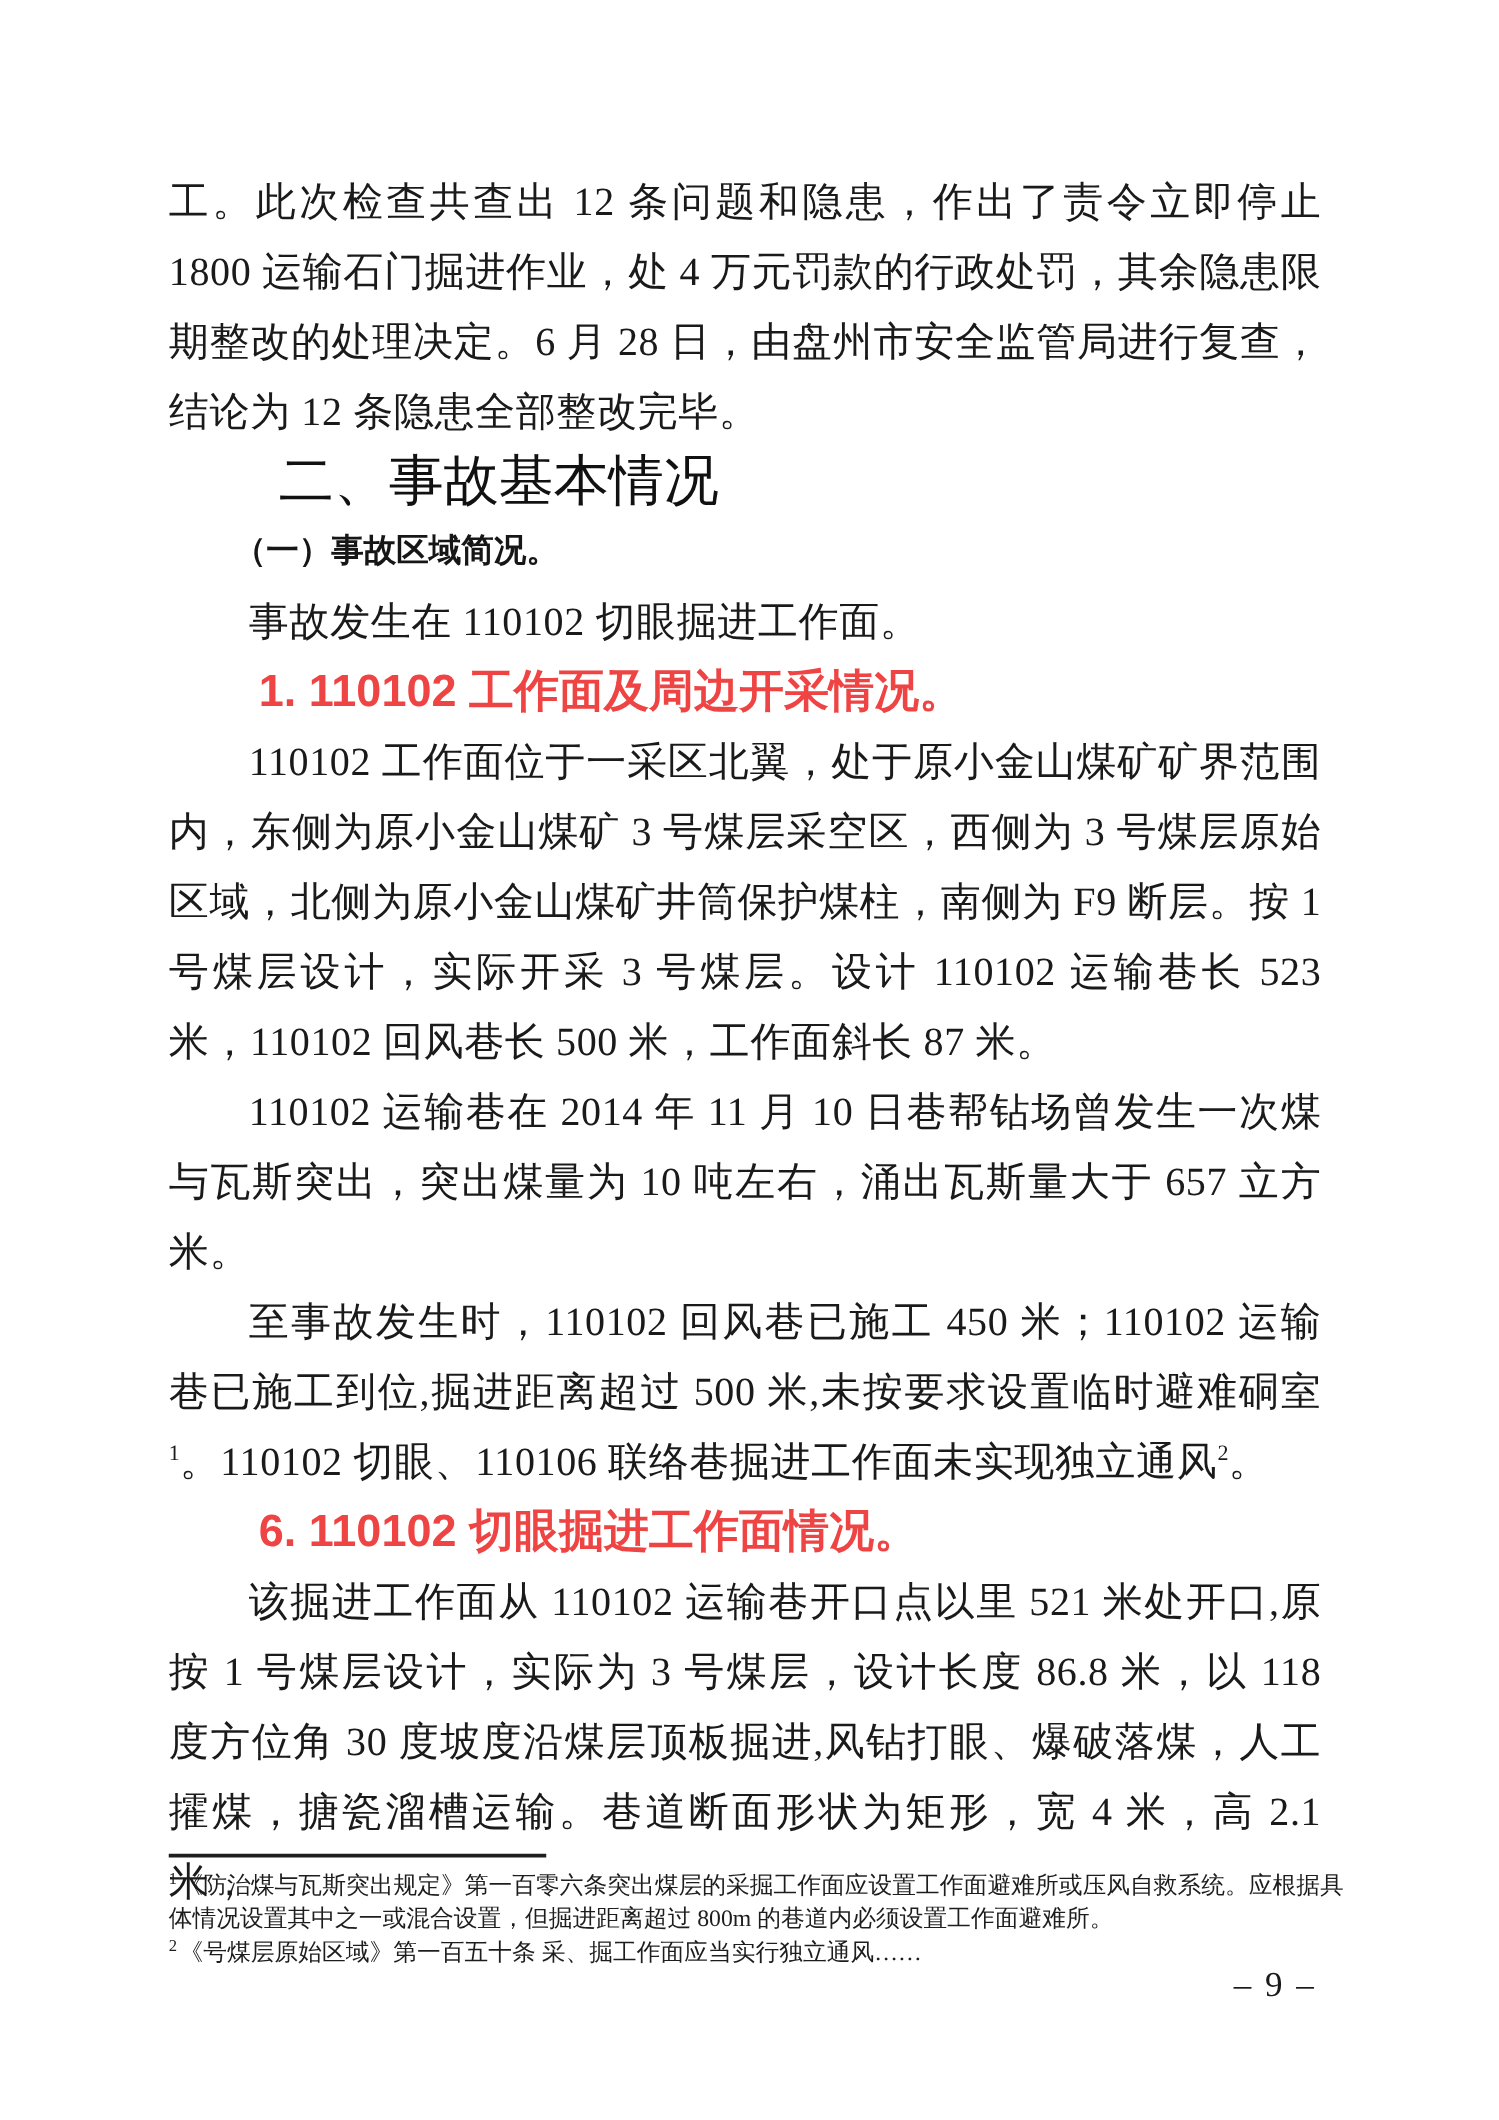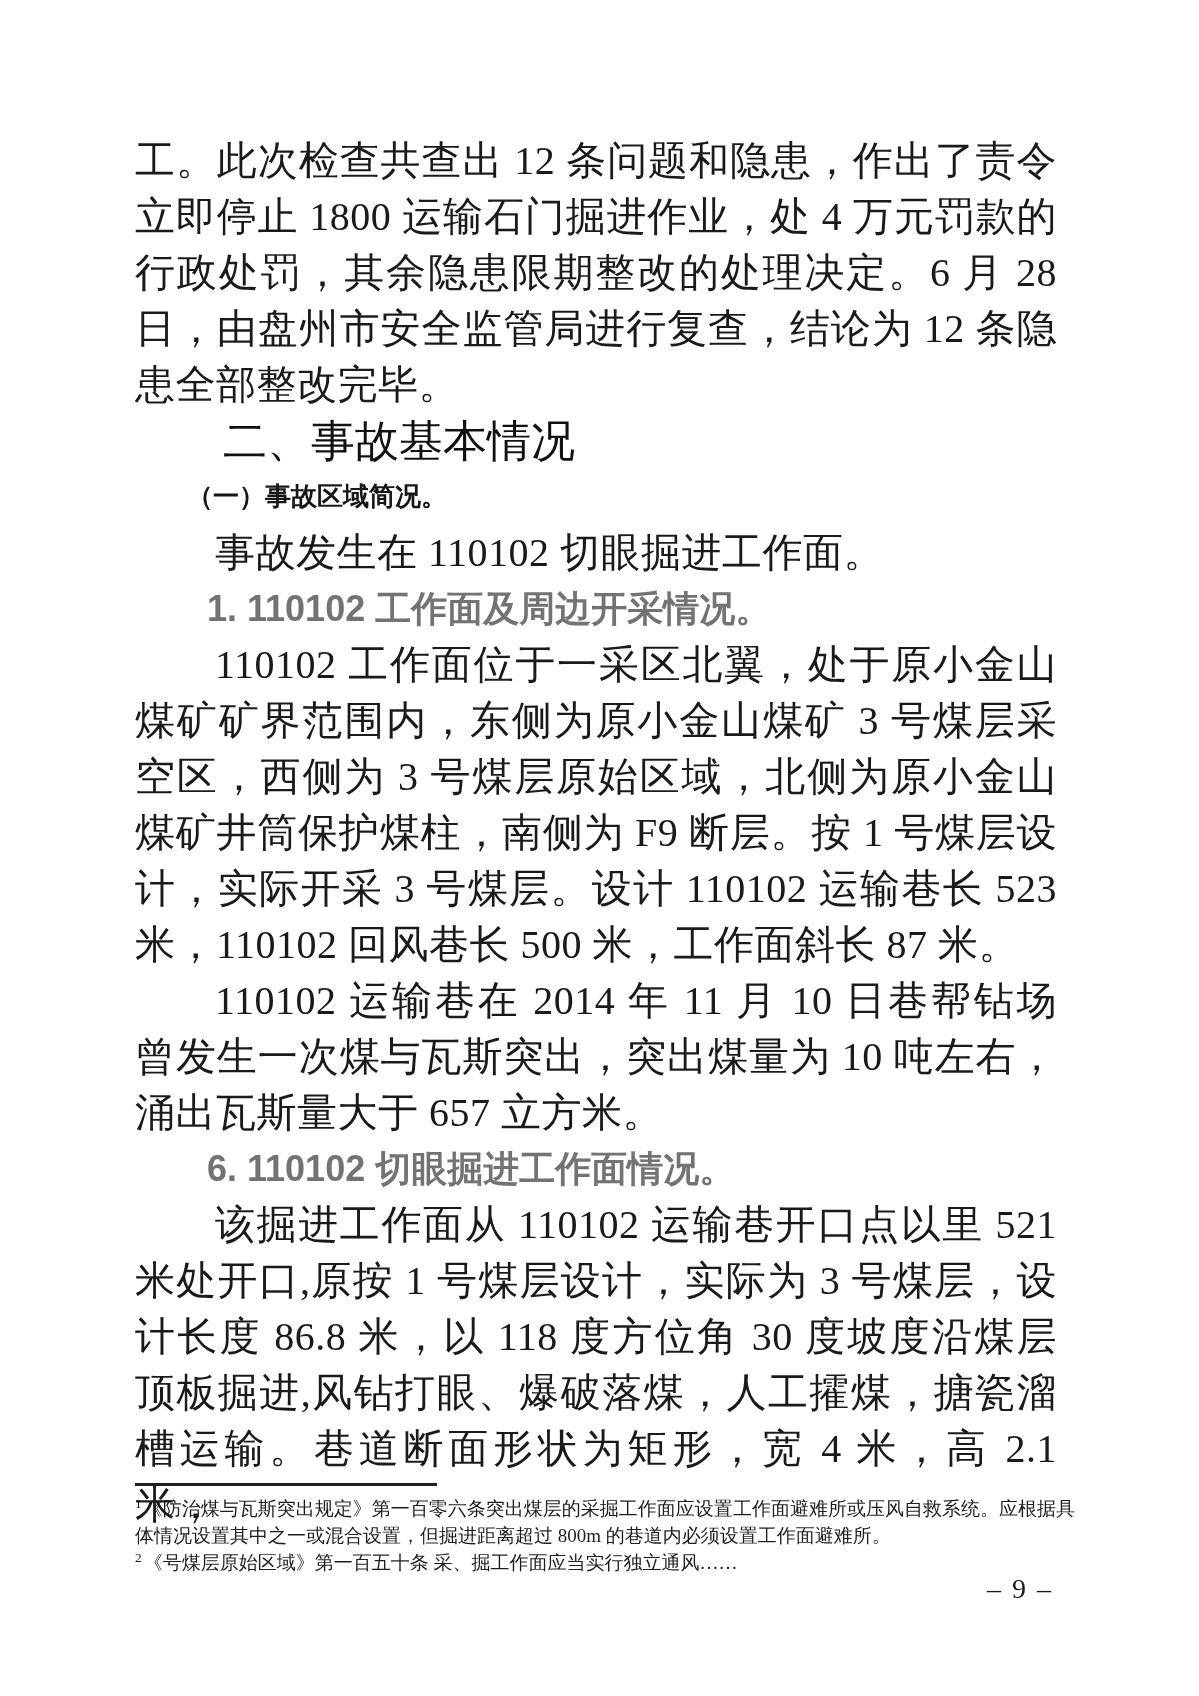--- a/index.html
+++ b/index.html
@@ -13,21 +13,21 @@
     font-family: "Liberation Serif", serif;
     color: #1a1a1a;
   }
   .content {
     position: absolute;
     left: 135px;
     top: 133px;
     width: 922px;
   }
   .body-para {
-    font-size: 40px;
+    font-size: 32px;
     line-height: 56px;
     text-align: justify;
     font-family: "Liberation Serif", serif;
     color: #1a1a1a;
     letter-spacing: 0.5px;
   }
   .body-para.indent { text-indent: 2em; }
   .h-section {
     font-family: "Liberation Sans", sans-serif;
     font-weight: 400;
@@ -43,21 +43,21 @@
     line-height: 56px;
     text-indent: 2em;
     color: #161616;
   }
   .h-item {
     font-family: "Liberation Sans", sans-serif;
     font-weight: 700;
     font-size: 36px;
     line-height: 56px;
     text-indent: 2em;
-    color: #737373;
+    color: #ef4444;
   }
   sup.fn-ref {
     font-size: 55%;
     vertical-align: super;
     line-height: 0;
     letter-spacing: 0;
   }
   .footnotes {
     position: absolute;
     left: 135px;
@@ -107,20 +107,23 @@
     <h3 class="h-sub-kai">（一）事故区域简况。</h3>
 
     <p class="body-para indent">事故发生在 110102 切眼掘进工作面。</p>
 
     <h3 class="h-item">1. 110102 工作面及周边开采情况。</h3>
 
     <p class="body-para indent">110102 工作面位于一采区北翼，处于原小金山煤矿矿界范围内，东侧为原小金山煤矿 3 号煤层采空区，西侧为 3 号煤层原始区域，北侧为原小金山煤矿井筒保护煤柱，南侧为 F9 断层。按 1 号煤层设计，实际开采 3 号煤层。设计 110102 运输巷长 523 米，110102 回风巷长 500 米，工作面斜长 87 米。</p>
 
     <p class="body-para indent">110102 运输巷在 2014 年 11 月 10 日巷帮钻场曾发生一次煤与瓦斯突出，突出煤量为 10 吨左右，涌出瓦斯量大于 657 立方米。</p>
 
+    <p class="body-para indent">
+      <span>至事故发生时，110102 回风巷已施工 450 米；110102 运输巷已施工到位,掘进距离超过 500 米,未按要求设置临时避难硐室</span><sup class="fn-ref">1</sup><span>。110102 切眼、110106 联络巷掘进工作面未实现独立通风</span><sup class="fn-ref">2</sup><span>。</span>
+    </p>
 
     <h3 class="h-item">6. 110102 切眼掘进工作面情况。</h3>
 
     <p class="body-para indent">该掘进工作面从 110102 运输巷开口点以里 521 米处开口,原按 1 号煤层设计，实际为 3 号煤层，设计长度 86.8 米，以 118 度方位角 30 度坡度沿煤层顶板掘进,风钻打眼、爆破落煤，人工攉煤，搪瓷溜槽运输。巷道断面形状为矩形，宽 4 米，高 2.1 米，</p>
 
   </div>
 
   <div class="footnotes">
     <div class="fn-separator"></div>
 

